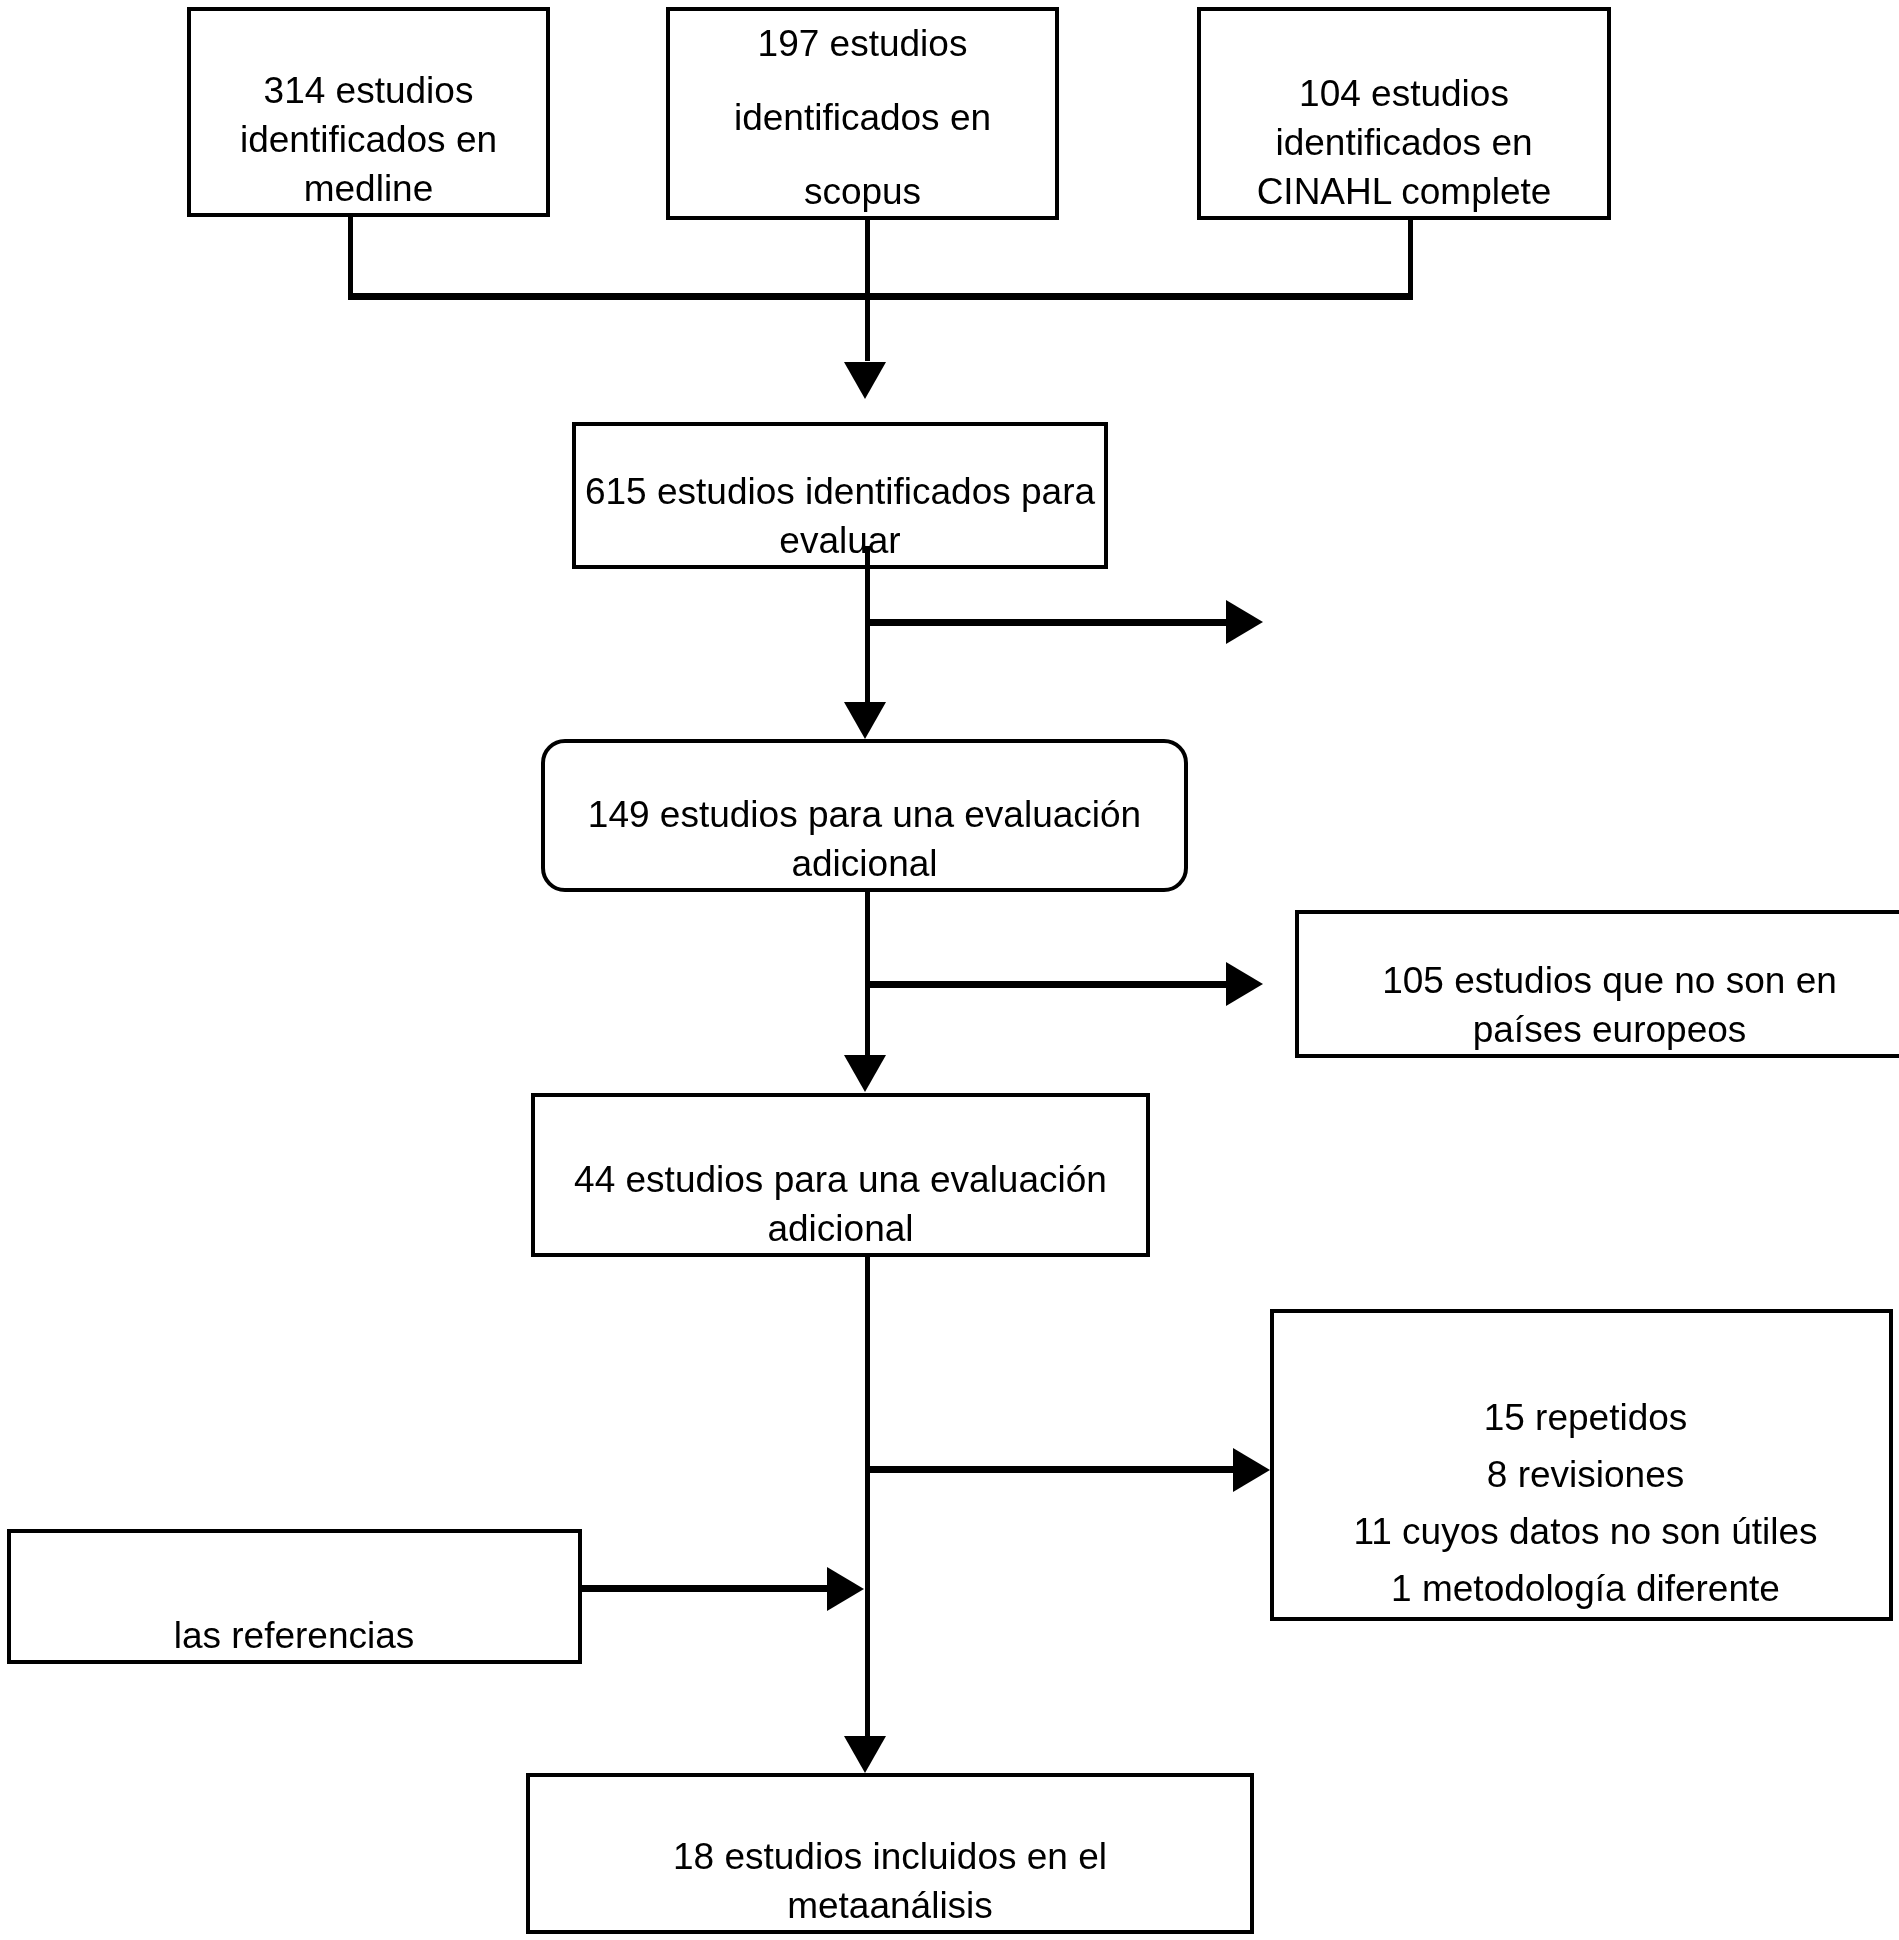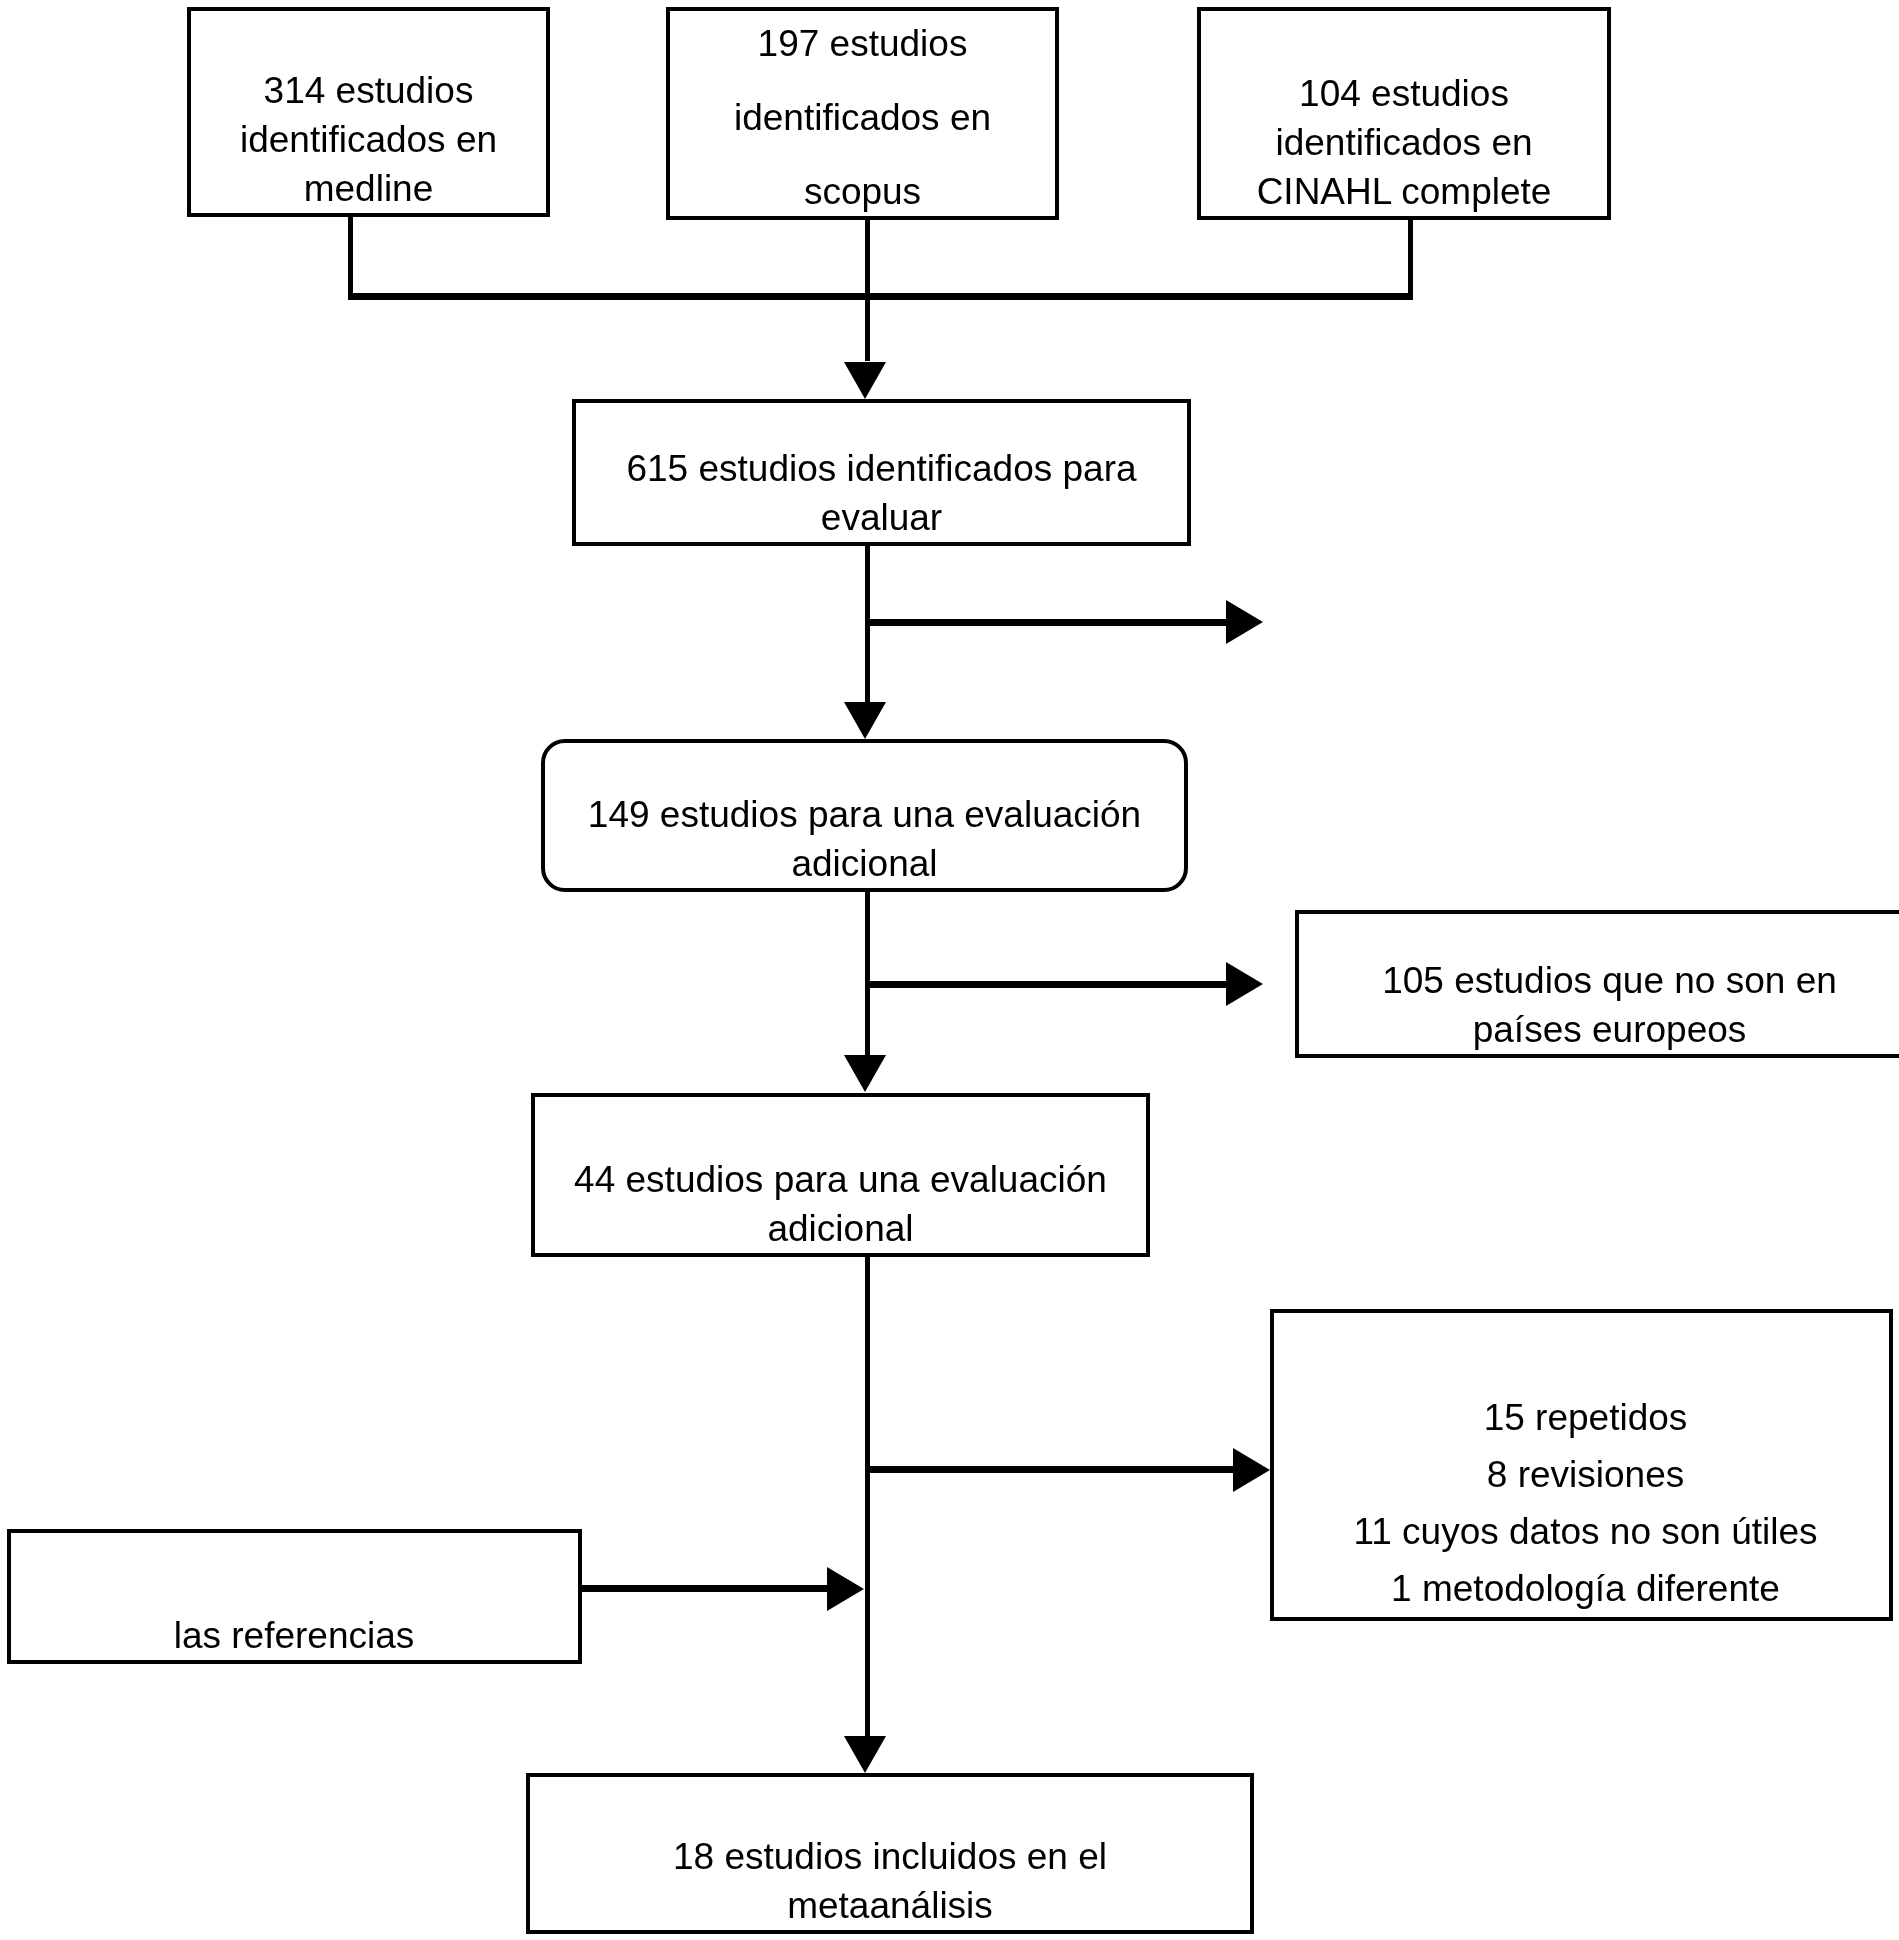--- a/index.html
+++ b/index.html
@@ -50,21 +50,21 @@
     height: 0;
     border-top: 22px solid transparent;
     border-bottom: 22px solid transparent;
     border-left: 37px solid #000000;
   }
 
   
   #box-medline          { left: 187px;  top: 6.5px;    width: 363px; height: 210px; }
   #box-scopus           { left: 666px;  top: 6.5px;    width: 393px; height: 213px; gap: 25px; }
   #box-cinahl           { left: 1197px; top: 6.5px;    width: 414px; height: 213px; }
-  #box-identified       { left: 572px;  top: 399px;  width: 619px; height: 147px; }
+  #box-identified       { left: 572px;  top: 422px;  width: 536px; height: 147px; }
   #box-excluded-title   { left: 1264px; top: 544px;  width: 631px; height: 186px; }
   #box-further1         { left: 541px;  top: 739px;  width: 647px; height: 153px; border-radius: 24px; }
   #box-excluded-region  { left: 1264px; top: 910px; width: 629px; height: 148px; margin-left: 31px; }
   #box-further2         { left: 531px;  top: 1093px; width: 619px; height: 164px; }
   #box-excluded-other   { left: 1270px; top: 1309px; width: 623px; height: 312px; line-height: 57px; padding-left: 8px; }
   #box-references       { left: 6.5px;    top: 1529px; width: 575px; height: 135px; }
   #box-included         { left: 526px;  top: 1773px; width: 728px; height: 161px; }
 
   
   #stub-medline         { left: 348px;  top: 217px;  width: 4.9px;    height: 80px;  }

